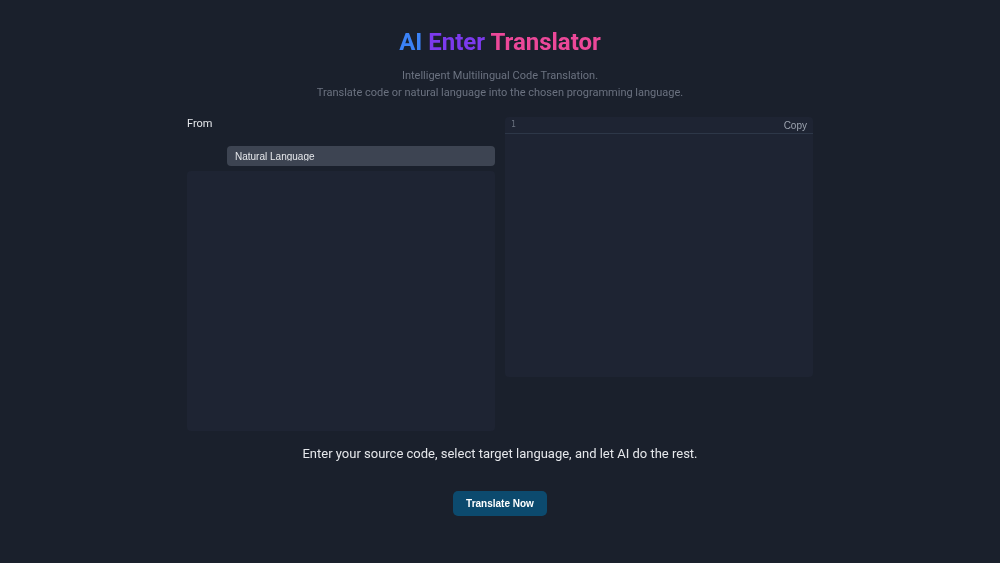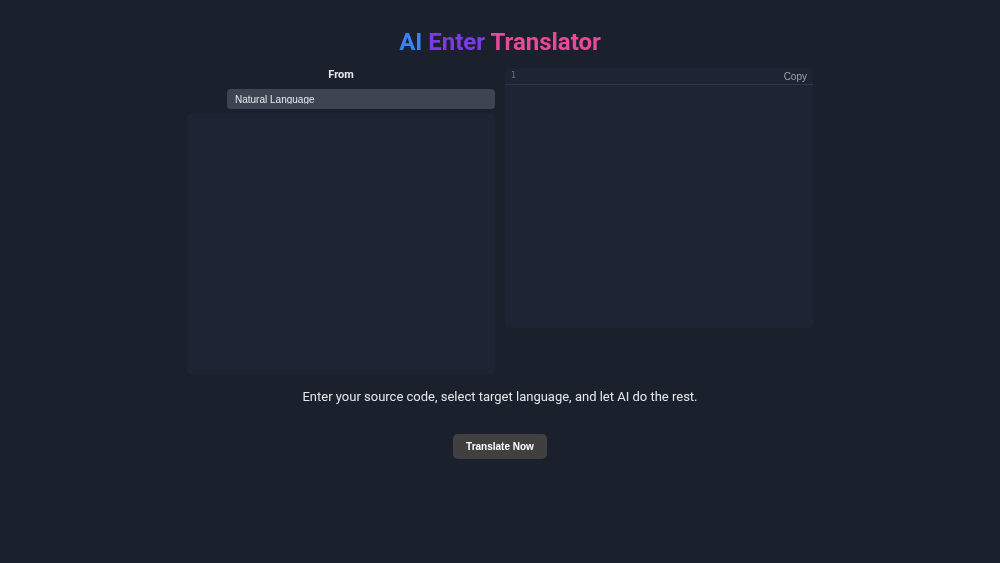--- a/index.html
+++ b/index.html
@@ -47,23 +47,23 @@
       margin-bottom: 15px;
     }
     .panel {
       display: flex;
       flex-direction: column;
       width: 308px;
     }
     .panel-header {
       color: #e5e7eb;
       font-size: 11px;
-      font-weight: 700;
-      text-align: center;
-      margin-bottom: 8px;
+      font-weight: 400;
+      text-align: left;
+      margin-bottom: 16px;
     }
     .select-box {
       background-color: #3d4452;
       color: #e5e7eb;
       border: none;
       border-radius: 4px;
       padding: 5px 8px;
       font-size: 10px;
       margin-bottom: 5px;
       cursor: pointer;
@@ -106,39 +106,43 @@
       cursor: pointer;
       background: none;
       border: none;
     }
     .instruction {
       color: #e5e7eb;
       font-size: 13px;
       margin-bottom: 30px;
     }
     .translate-btn {
-      background-color: #404040;
+      background-color: #0c4a6e;
       color: #ffffff;
       border: none;
       border-radius: 5px;
       padding: 7px 13px;
       font-size: 10px;
       font-weight: 600;
       cursor: pointer;
     }
   </style>
 </head>
 <body>
 
 <div class="container">
   <h1 class="title">
     <span class="title-ai">AI</span>
     <span class="title-code">Enter</span>
     <span class="title-translator">Translator</span>
   </h1>
+  <div class="subtitle">
+    <div>Intelligent Multilingual Code Translation.</div>
+    <div>Translate code or natural language into the chosen programming language.</div>
+  </div>
 
   <div class="panels">
     <div class="panel">
       <div class="panel-header">From</div>
       <select class="select-box">
         <option>Natural Language</option>
       </select>
       <textarea class="textarea" style=""></textarea>
     </div>
 

